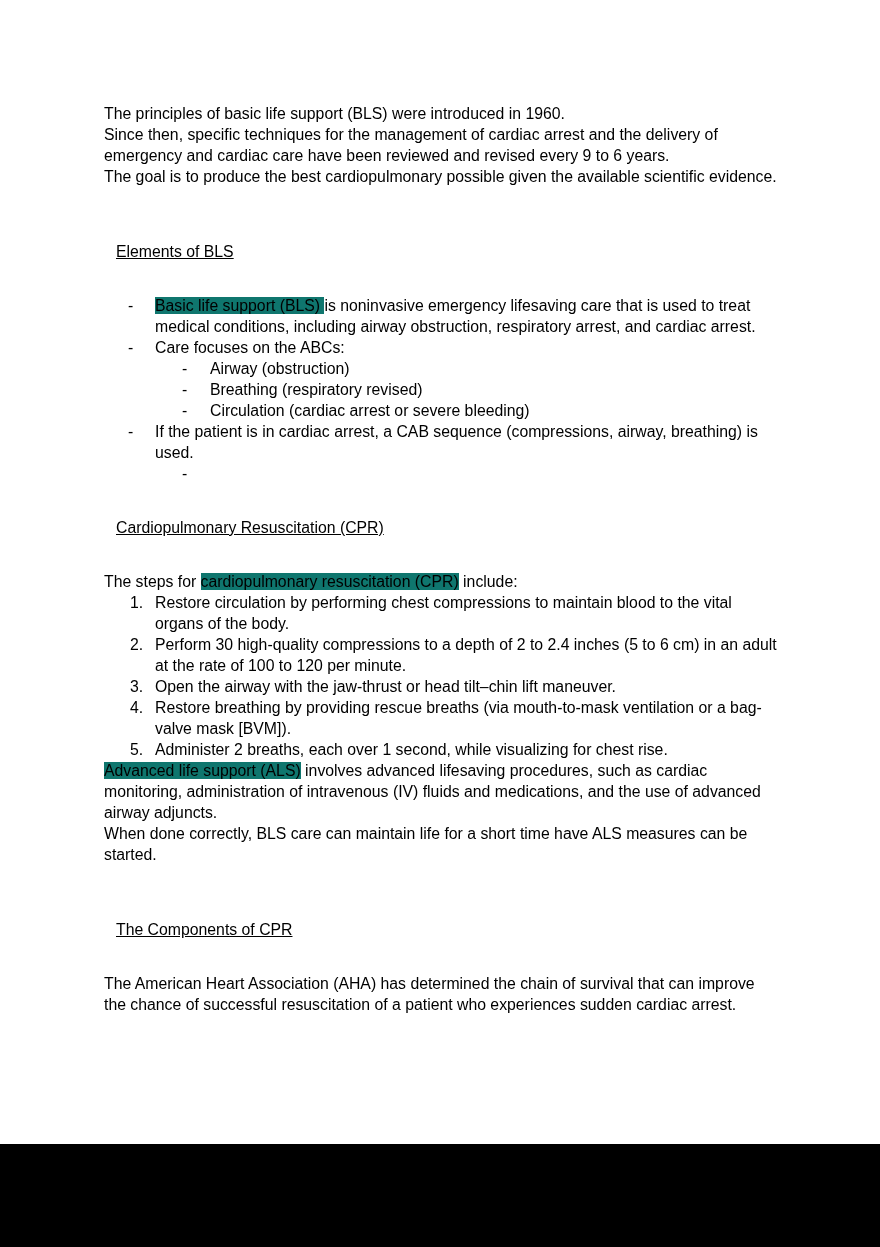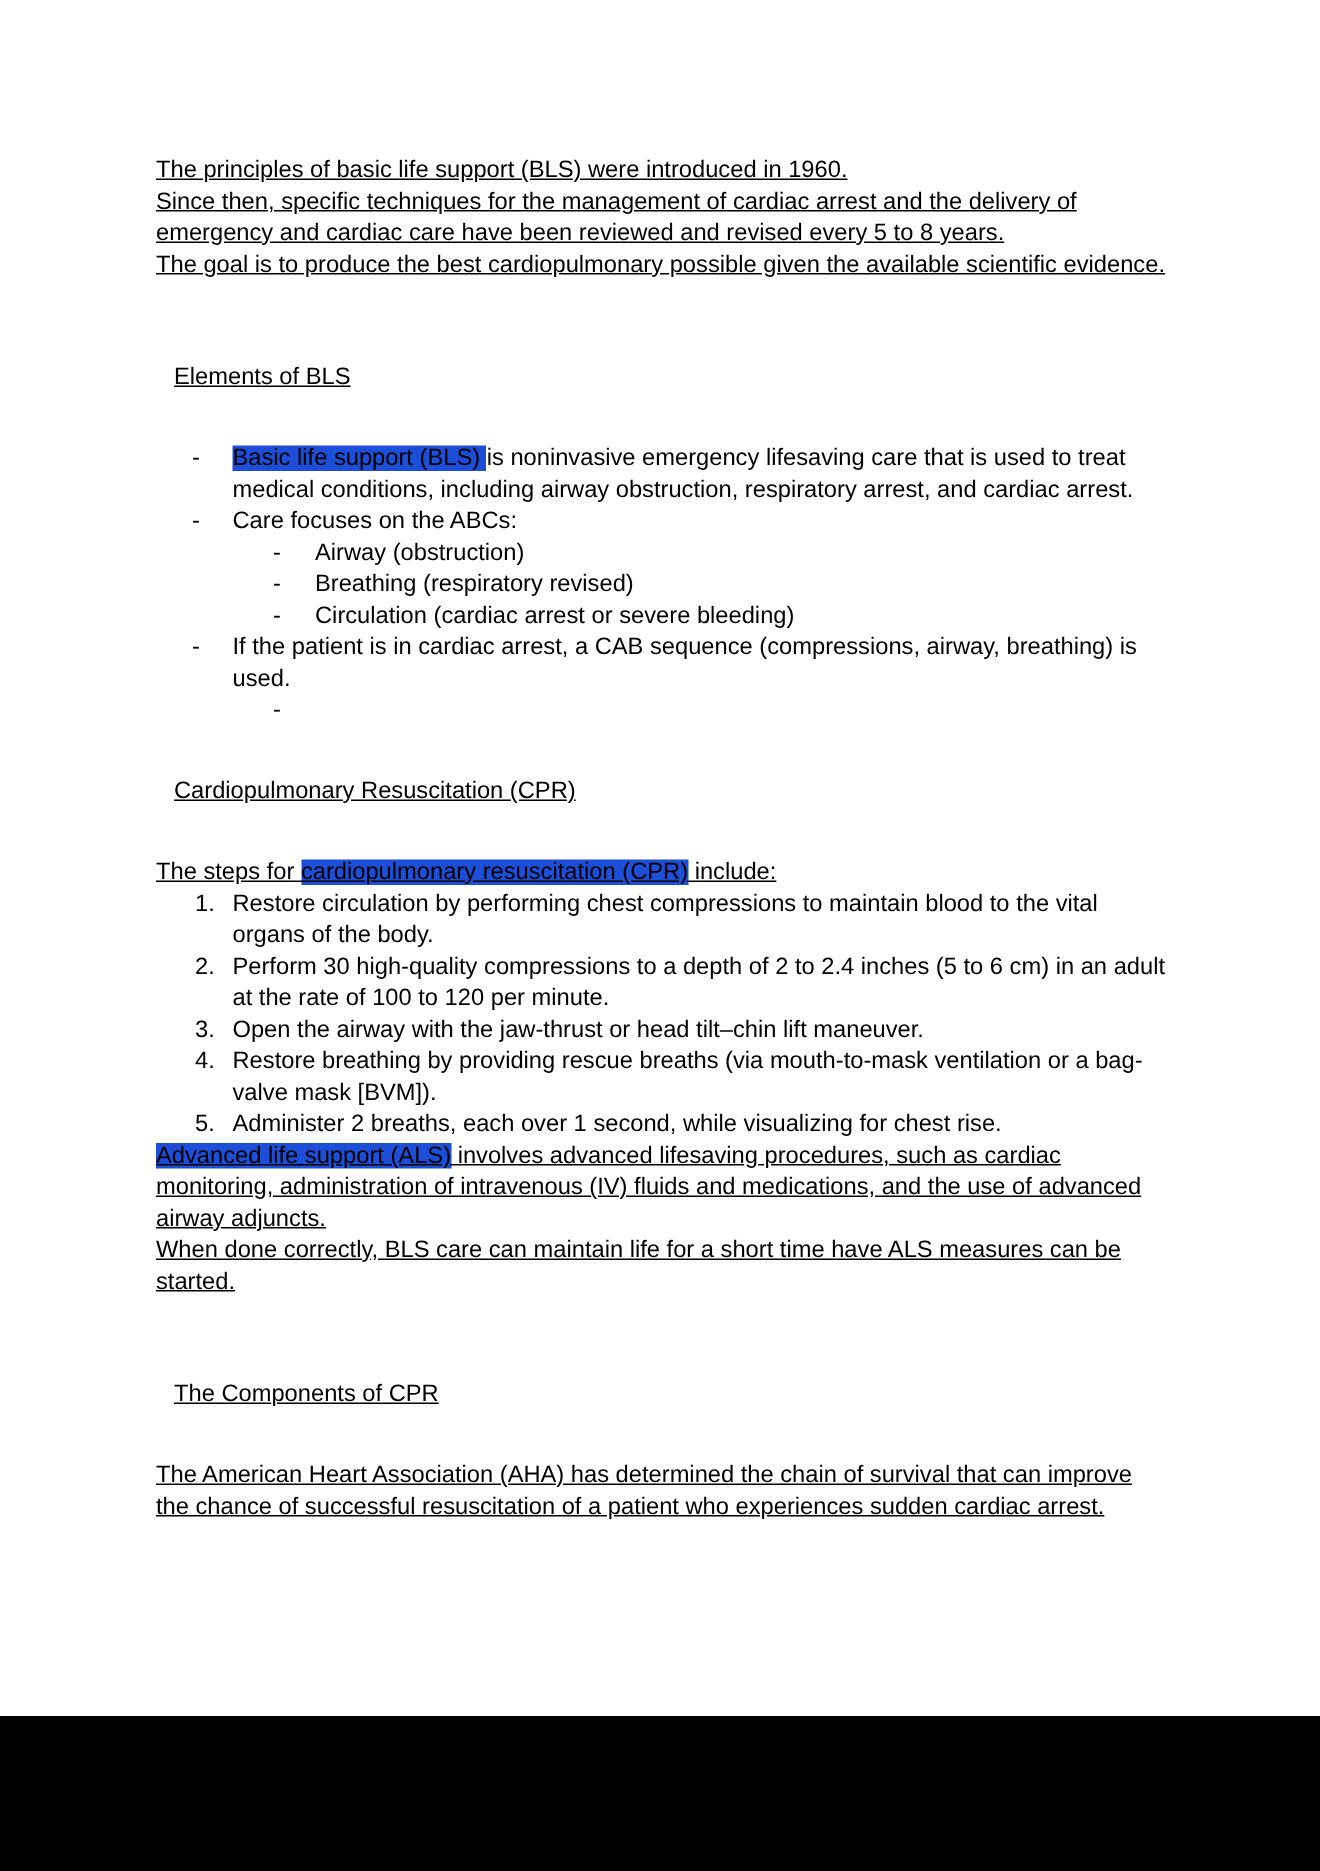--- a/index.html
+++ b/index.html
@@ -16,56 +16,56 @@
     color: #000000;
   }
   .content {
     position: absolute;
     left: 104px;
     top: 103px;
     width: 674px;
     font-size: 15.8px;
     line-height: 21px;
   }
-  p { margin: 0; text-decoration: underline; }
+  p { margin: 0; }
   .gap-1 { height: 21px; }
   .gap-2 { height: 42px; }
   .heading {
     font-size: 15.8px;
     font-weight: normal;
     text-decoration: underline;
     margin: 12px;
     line-height: 21px;
   }
   .li { display: flex; }
   .li .marker { flex-shrink: 0; }
   .lvl1 { padding-left: 24px; }
   .lvl1 > .marker { width: 27px; }
   .lvl2 { padding-left: 78px; }
   .lvl2 > .marker { width: 28px; }
   .num { padding-left: 26px; }
   .num > .marker { width: 25px; }
   .li-text { flex: 1 1 auto; }
-  .hl { background: #1d4ed8; margin-top: 20px; }
+  .hl { background: #0f766e; margin-top: 20px; }
   .bottom-bar {
     position: absolute;
     left: 0;
     top: 1144px;
     width: 880px;
     height: 103px;
     background: #000000;
   }
 </style>
 </head>
 <body>
 
 <div class="content">
 
   <p>The principles of basic life support (BLS) were introduced in 1960.</p>
-  <p>Since then, specific techniques for the management of cardiac arrest and the delivery of emergency and cardiac care have been reviewed and revised every 5 to 8 years.</p>
+  <p>Since then, specific techniques for the management of cardiac arrest and the delivery of emergency and cardiac care have been reviewed and revised every 9 to 6 years.</p>
   <p>The goal is to produce the best cardiopulmonary possible given the available scientific evidence.</p>
 
   <div class="gap-2"></div>
 
   <h2 class="heading">Elements of BLS</h2>
 
   <div class="gap-1"></div>
 
   <div class="li lvl1">
     <span class="marker">-</span>

